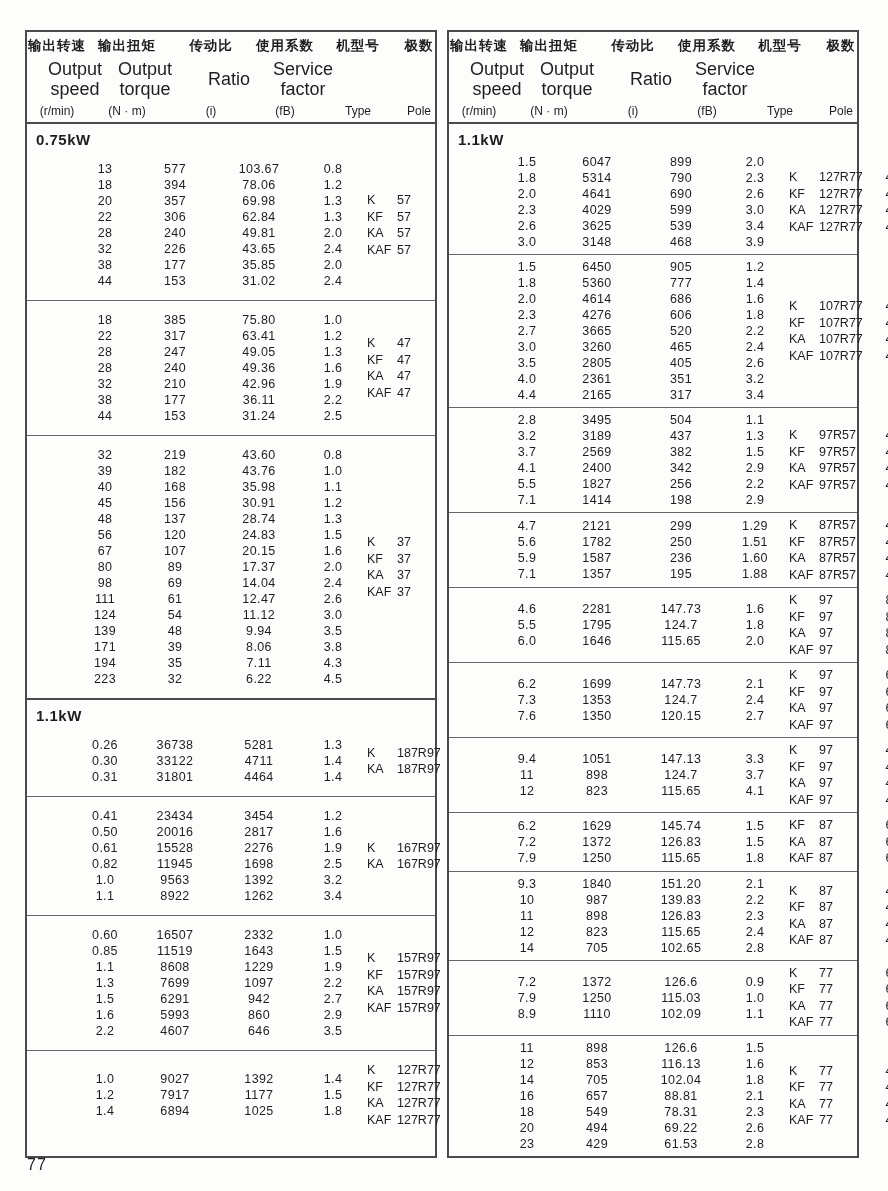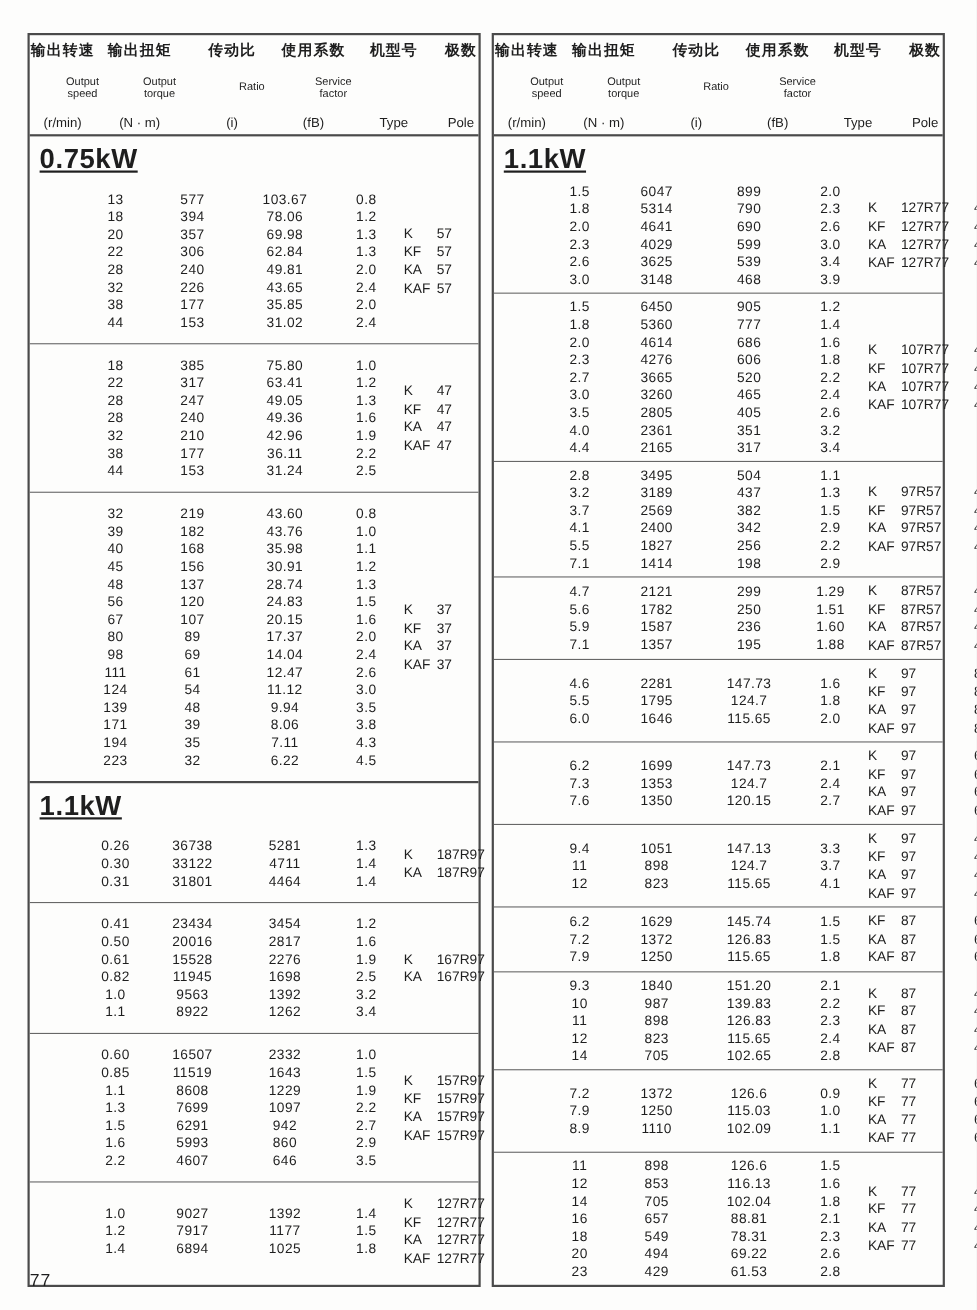--- a/index.html
+++ b/index.html
@@ -5,26 +5,26 @@
   html,body{margin:0;padding:0;background:#e8e8e8;}
   .page{position:relative;width:888px;height:1191px;background:#fdfdfc;overflow:hidden;
         font-family:"Liberation Sans","DejaVu Sans",sans-serif;color:#1e1e1e;}
   .tables{position:absolute;left:25px;top:30px;display:flex;gap:10px;}
   .panel{width:412px;border:2px solid #4a4a4a;background:#fdfdfc;box-sizing:border-box;}
   
   .phead{display:grid;grid-template-columns:60px 80px 88px 60px 86px 36px;
          border-bottom:2px solid #4a4a4a;height:92px;box-sizing:border-box;padding:5px 0 4px 0;}
   .hcell{display:flex;flex-direction:column;justify-content:space-between;align-items:center;text-align:center;}
   .hzh{font-size:13.5px;letter-spacing:1px;white-space:nowrap;font-weight:600;}
-  .hen{font-size:10px;line-height:1.1;margin-left:36px;}
+  .hen{font-size:18px;line-height:1.1;margin-left:36px;}
   .hunit{font-size:12px;white-space:nowrap;}
   
   .section{border-top:0;}
   .section + .section{border-top:2px solid #4a4a4a;}
-  .stitle{font-weight:bold;font-size:25px;padding:7px 0 2px 9px;letter-spacing:0.5px;text-decoration:underline;}
+  .stitle{font-weight:bold;font-size:15px;padding:7px 0 2px 9px;letter-spacing:0.5px;}
   .group{display:flex;align-items:center;}
   .panel-left .group{padding:11px 0;}
   .panel-right .group{padding:4px 0;}
   .group + .group{border-top:1px solid #676767;}
   .rows{display:flex;flex-direction:column;width:288px;padding-left:48px;}
   .row{display:grid;grid-template-columns:60px 80px 88px 60px;line-height:16px;font-size:12.5px;}
   .cell{text-align:center;letter-spacing:0.4px;}
   .types{display:flex;flex-direction:column;width:122px;}
   .trow{display:flex;line-height:16.5px;font-size:12.5px;}
   .tname{width:86px;display:flex;padding-left:4px;box-sizing:border-box;}

